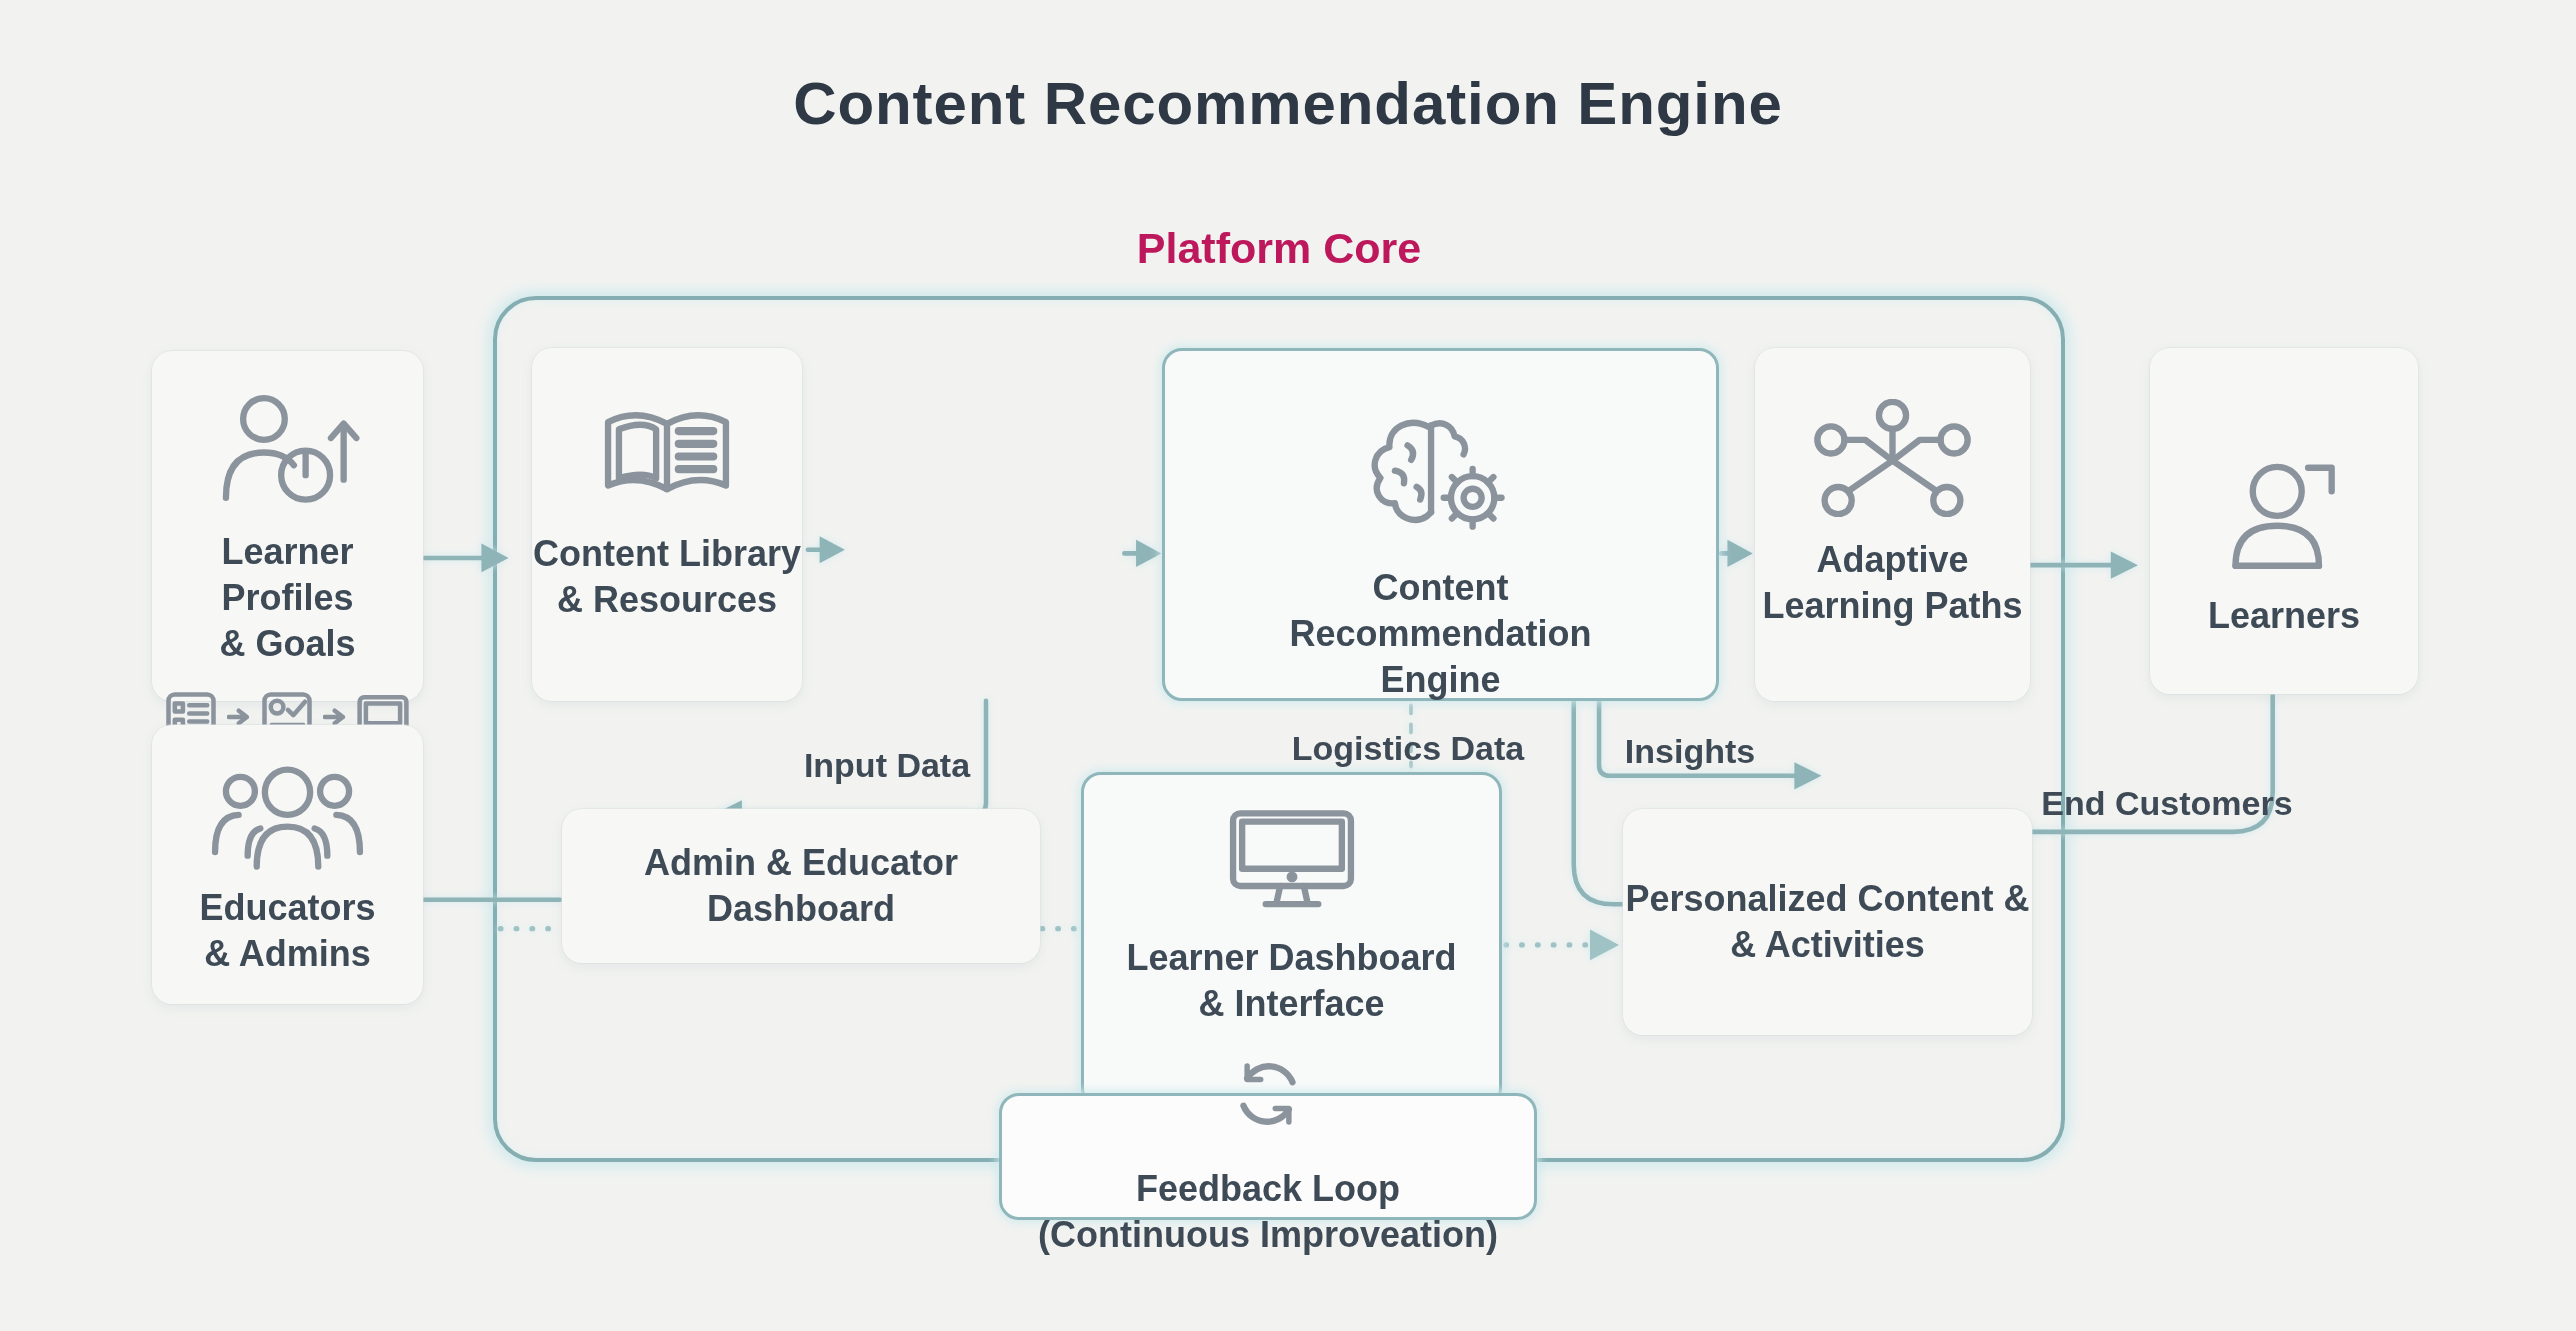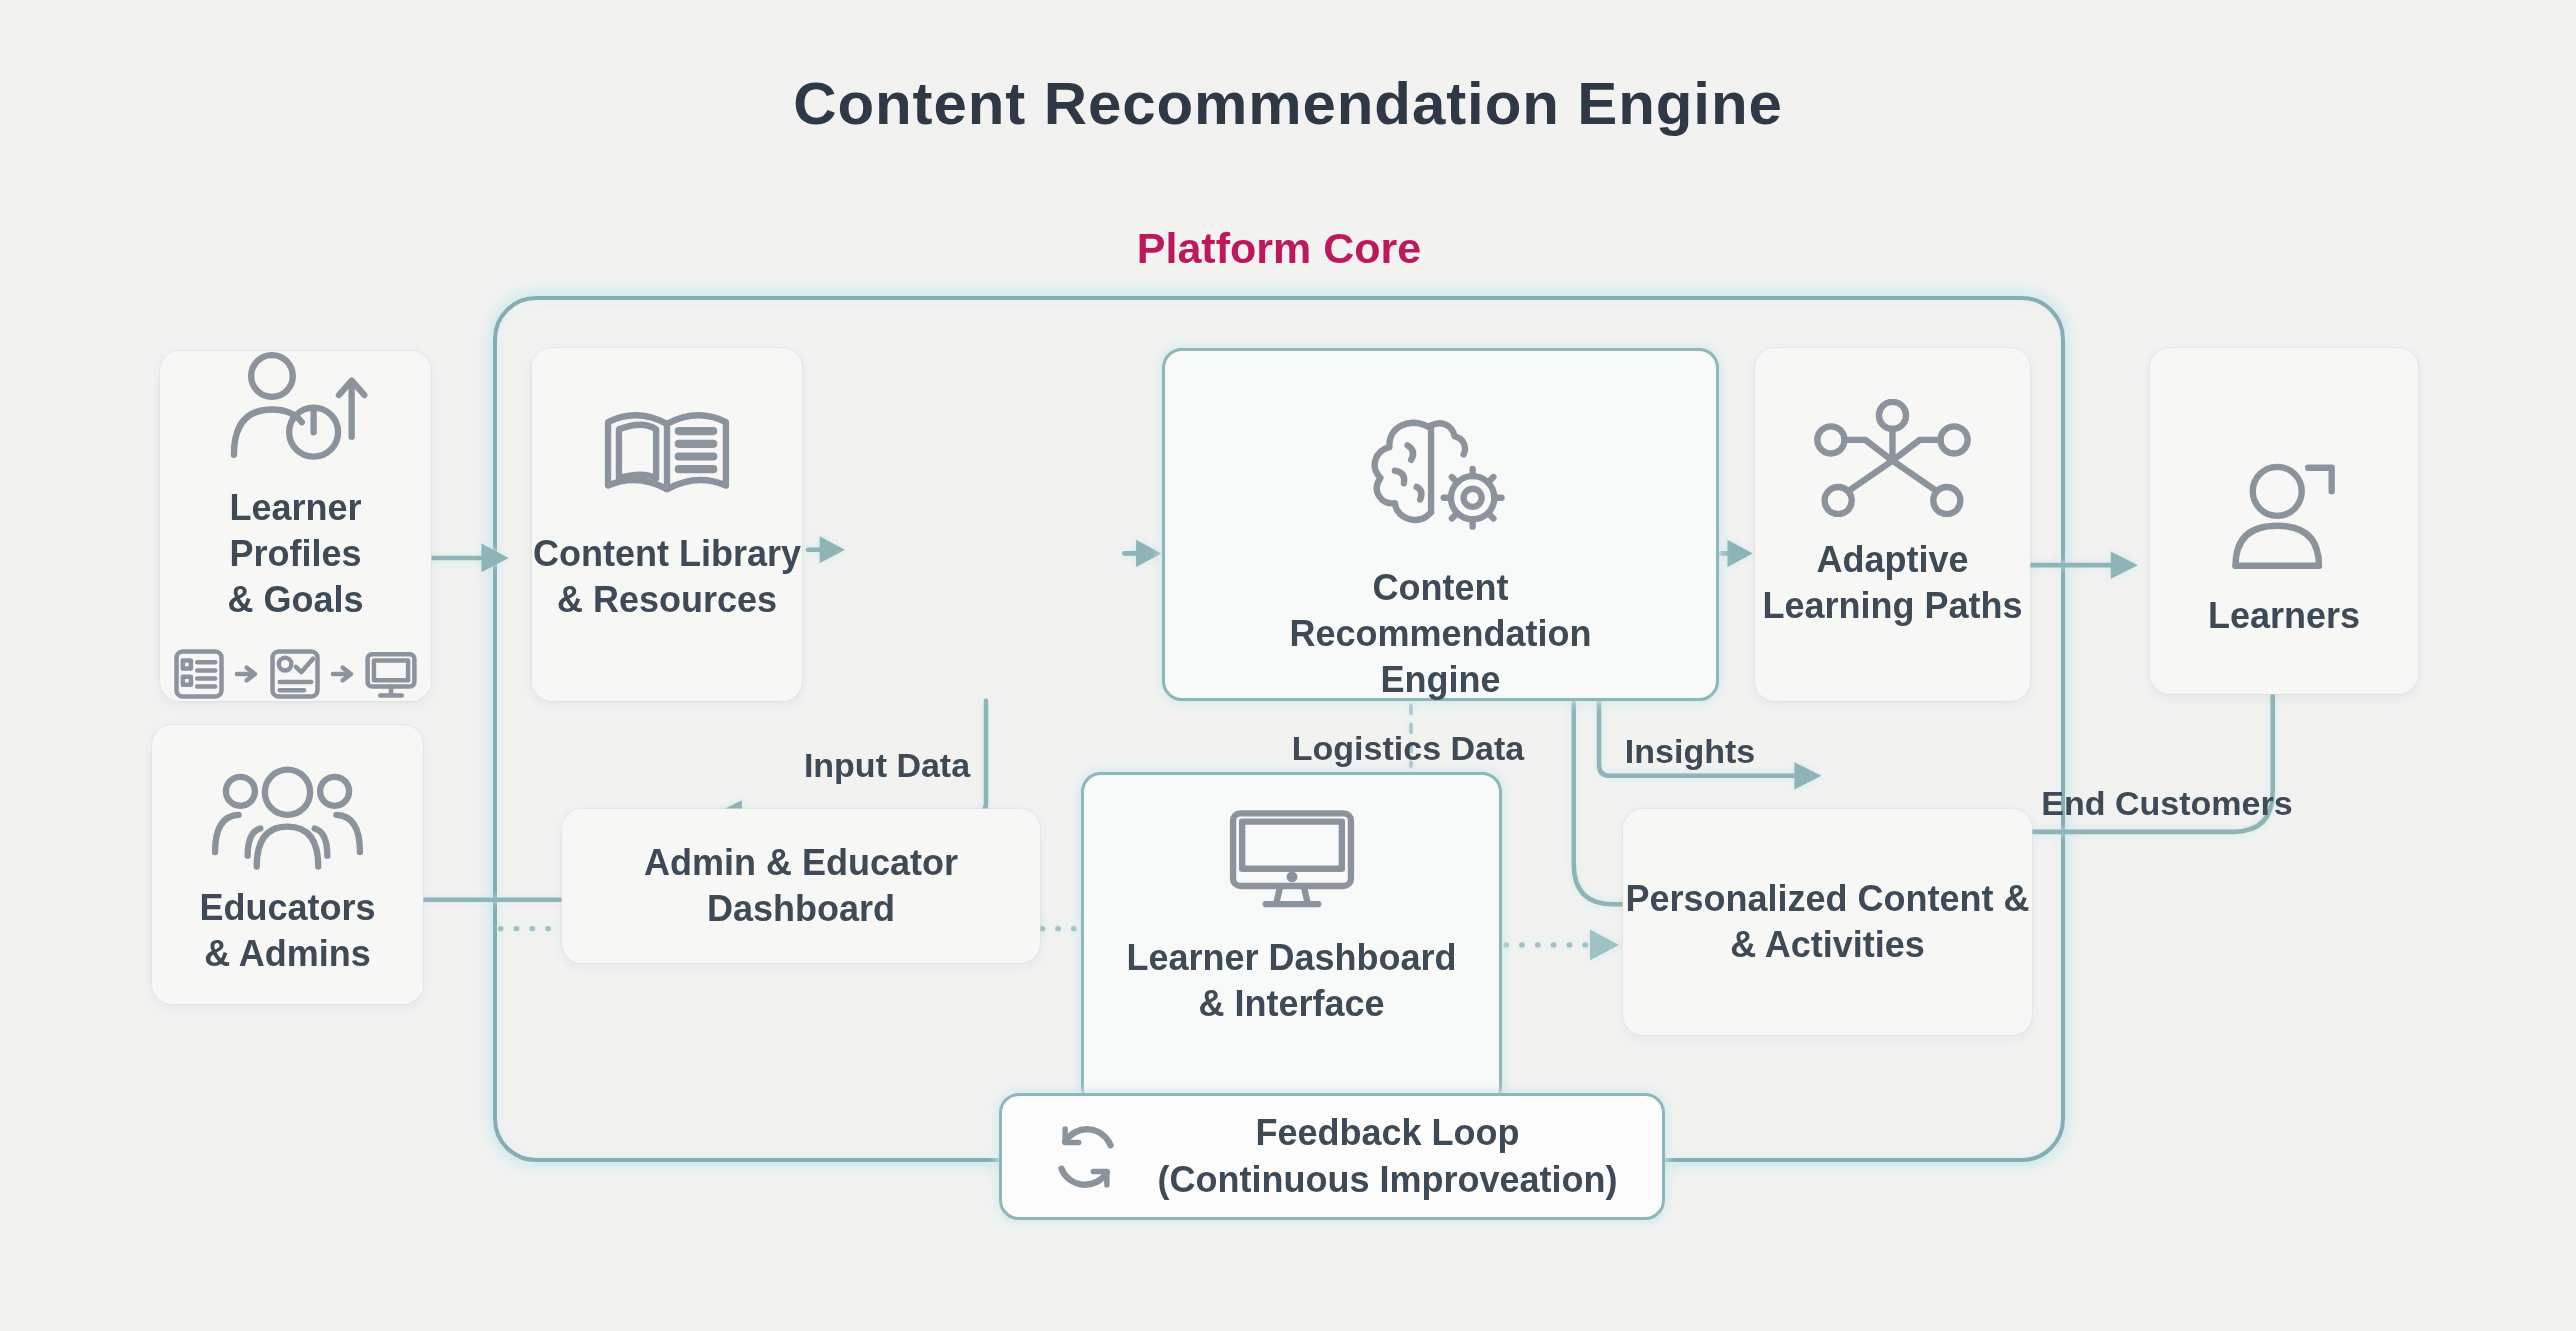--- a/index.html
+++ b/index.html
@@ -46,31 +46,31 @@
   .icon{flex:0 0 auto;}
   .icon svg{display:block;}
   .icon *{stroke:#8b939d;stroke-width:7;fill:none;stroke-linecap:round;stroke-linejoin:round;}
   .mini-row{display:flex;align-items:center;gap:9px;margin-top:23.5px;}
   .mini-row svg *{stroke:#8b939d;stroke-width:5;fill:none;stroke-linecap:round;stroke-linejoin:round;}
   .flow-label{
     position:absolute;z-index:4;transform:translate(-50%,-50%);
     font-size:34px;font-weight:700;color:#3e4a55;white-space:nowrap;
   }
   
-  #b-learner-profiles{left:160px;top:351px;width:271px;height:350px;padding-top:38px;justify-content:flex-end;}
+  #b-learner-profiles{left:152px;top:351px;width:271px;height:350px;padding-top:38px;}
   #b-educators{left:152px;top:725px;width:271px;height:279px;padding-top:40px;}
   #b-content-library{left:532px;top:348px;width:270px;height:353px;padding-top:54px;}
   #b-data-ingestion{left:841px;top:348px;width:277px;height:353px;padding-top:51px;}
   #b-engine{left:1162px;top:348px;width:557px;height:353px;padding-top:60px;}
   #b-adaptive{left:1755px;top:348px;width:275px;height:353px;padding-top:51px;}
   #b-learners{left:2150px;top:348px;width:268px;height:346px;padding-top:107px;}
   #b-admin-dash{left:562px;top:809px;width:478px;height:154px;justify-content:center;}
   #b-learner-dash{left:1081px;top:772px;width:421px;height:336px;padding-top:33px;}
   #b-personalized{left:1623px;top:809px;width:409px;height:226px;justify-content:center;}
-  #b-feedback{left:999px;top:1093px;width:666px;height:127px;flex-direction:row;justify-content:center;gap:33px;align-items:center;background:#fbfcfb;}
+  #b-feedback{left:999px;top:1093px;width:538px;height:127px;flex-direction:column;justify-content:center;gap:33px;align-items:center;background:#fbfcfb;}
   #b-feedback .label{font-size:36px;}
   .gap14{margin-top:12.7px;}
   .gap22{margin-top:20px;}
 </style>
 </head>
 <body>
 
 <div class="stage">
 
   <div class="title">Content Recommendation Engine</div>

